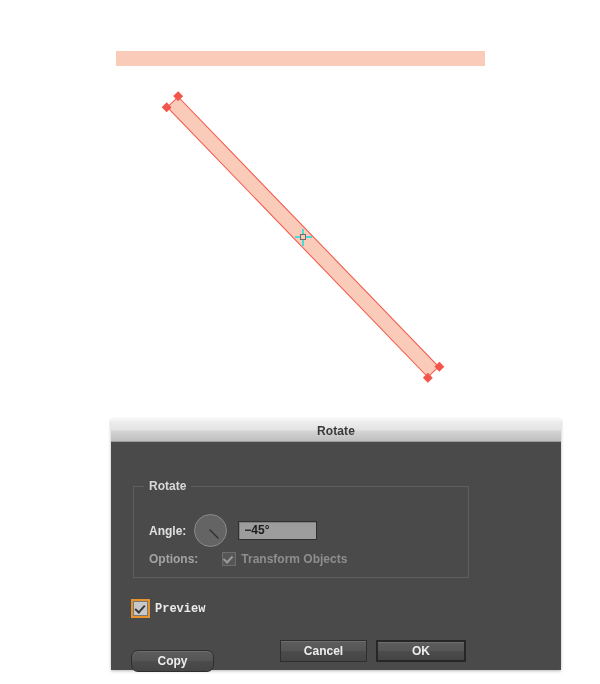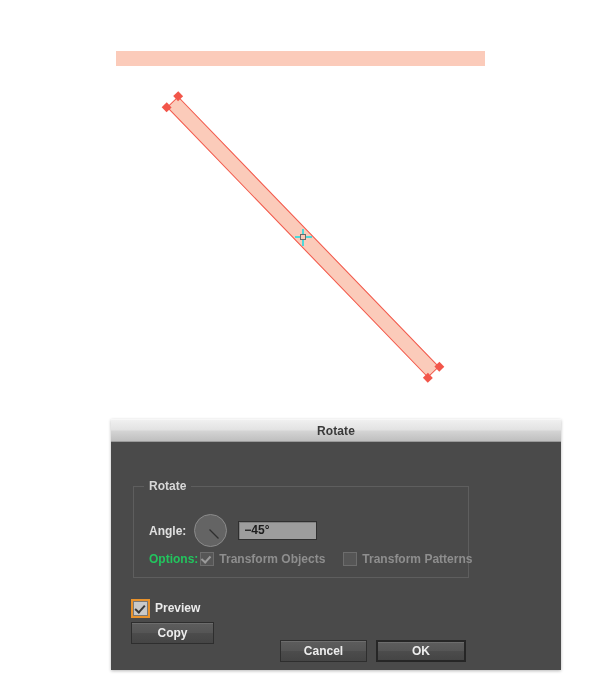--- a/index.html
+++ b/index.html
@@ -194,22 +194,22 @@
   .options-row {
     position: absolute;
     left: 15px;
     top: 65px;
     display: flex;
     align-items: center;
   }
   .options-label {
     font-size: 12px;
     font-weight: bold;
-    color: #22c55e;
-    margin-right: 2px;
+    color: #a3a3a3;
+    margin-right: 24px;
   }
   .chk-group {
     display: flex;
     align-items: center;
     margin-right: 18px;
     cursor: default;
     justify-content: flex-end;
   }
   .chk-box {
     width: 12px;
@@ -237,22 +237,23 @@
     color: #8e8e8e;
     white-space: nowrap;
   }
 
   
   .preview-row {
     position: absolute;
     left: 22px;
     top: 159px;
     display: flex;
-    align-items: flex-start;
+    align-items: flex-end;
     cursor: pointer;
+    font-family: Liberation Mono, monospace;
   }
   .preview-box {
     width: 13px;
     height: 13px;
     background: #c9c9c9;
     border: 1px solid #787878;
     outline: 2px solid #e8922c;
     outline-offset: 0px;
     margin-right: 7px;
     position: relative;
@@ -284,21 +285,21 @@
     box-shadow: inset 0 1px 0 rgba(255,255,255,0.10);
     color: #ededed;
     font-family: "Liberation Sans", sans-serif;
     font-size: 12px;
     font-weight: bold;
     text-align: center;
     line-height: 20px;
     cursor: pointer;
     padding: 0;
   }
-  .btn-copy   { left: 20px;  top: 180px; width: 83px; }
+  .btn-copy   { left: 20px;  top: 208px; width: 83px; border-radius: 7px; }
   .btn-cancel { left: 169px; top: 198px; width: 87px; }
   .btn-ok     { left: 265px; top: 198px; width: 90px;
                 border: 2px solid #262626; line-height: 18px; }
 </style>
 </head>
 <body>
 
 <div id="canvas">
 
   <div class="art-bar-h"></div>
@@ -344,24 +345,20 @@
       </div>
 
       <div class="options-row">
         <span class="options-label">Options:</span>
 
         <div class="chk-group">
           <span class="chk-box checked"></span>
           <span class="chk-text">Transform Objects</span>
         </div>
 
-        <div class="chk-group">
-          <span class="chk-box"></span>
-          <span class="chk-text">Transform Patterns</span>
-        </div>
       </div>
     </div>
 
     <div class="preview-row">
       <span class="preview-box"></span>
       <span class="preview-text">Preview</span>
     </div>
 
     <button class="btn btn-copy">Copy</button>
 

